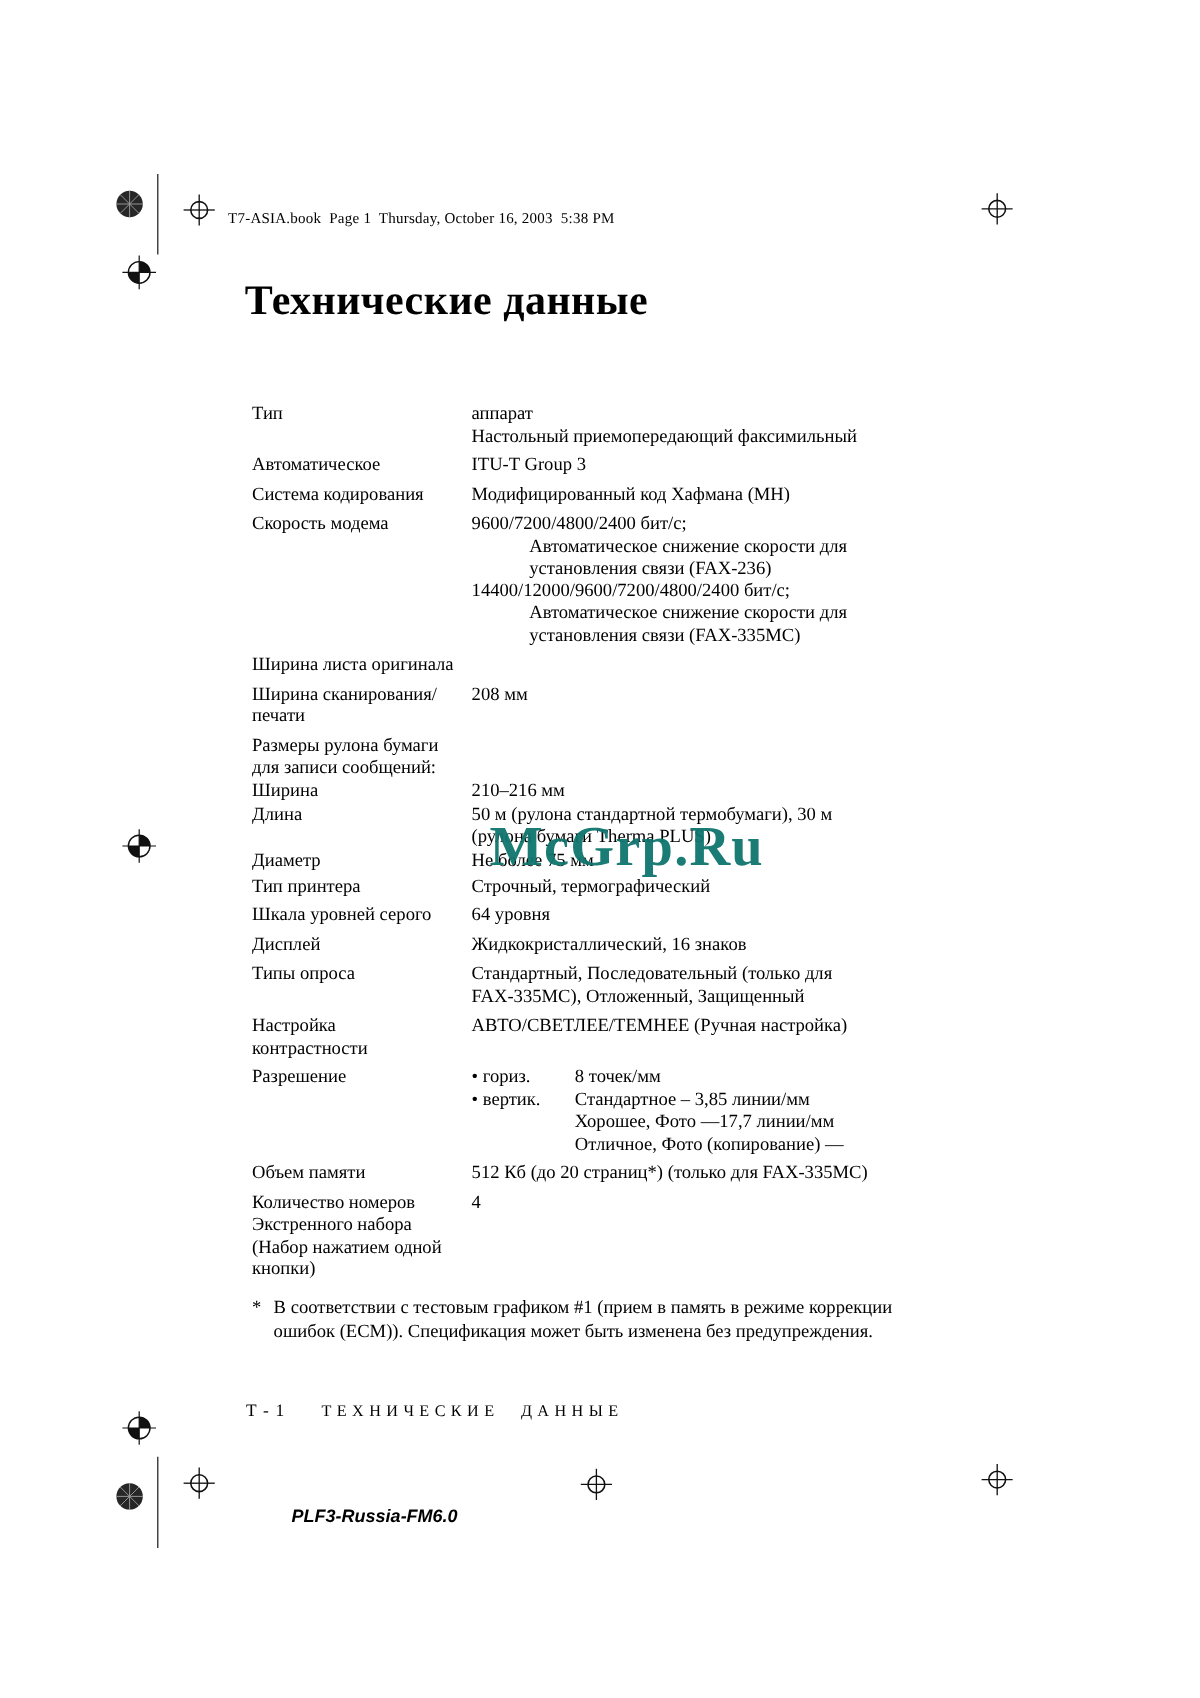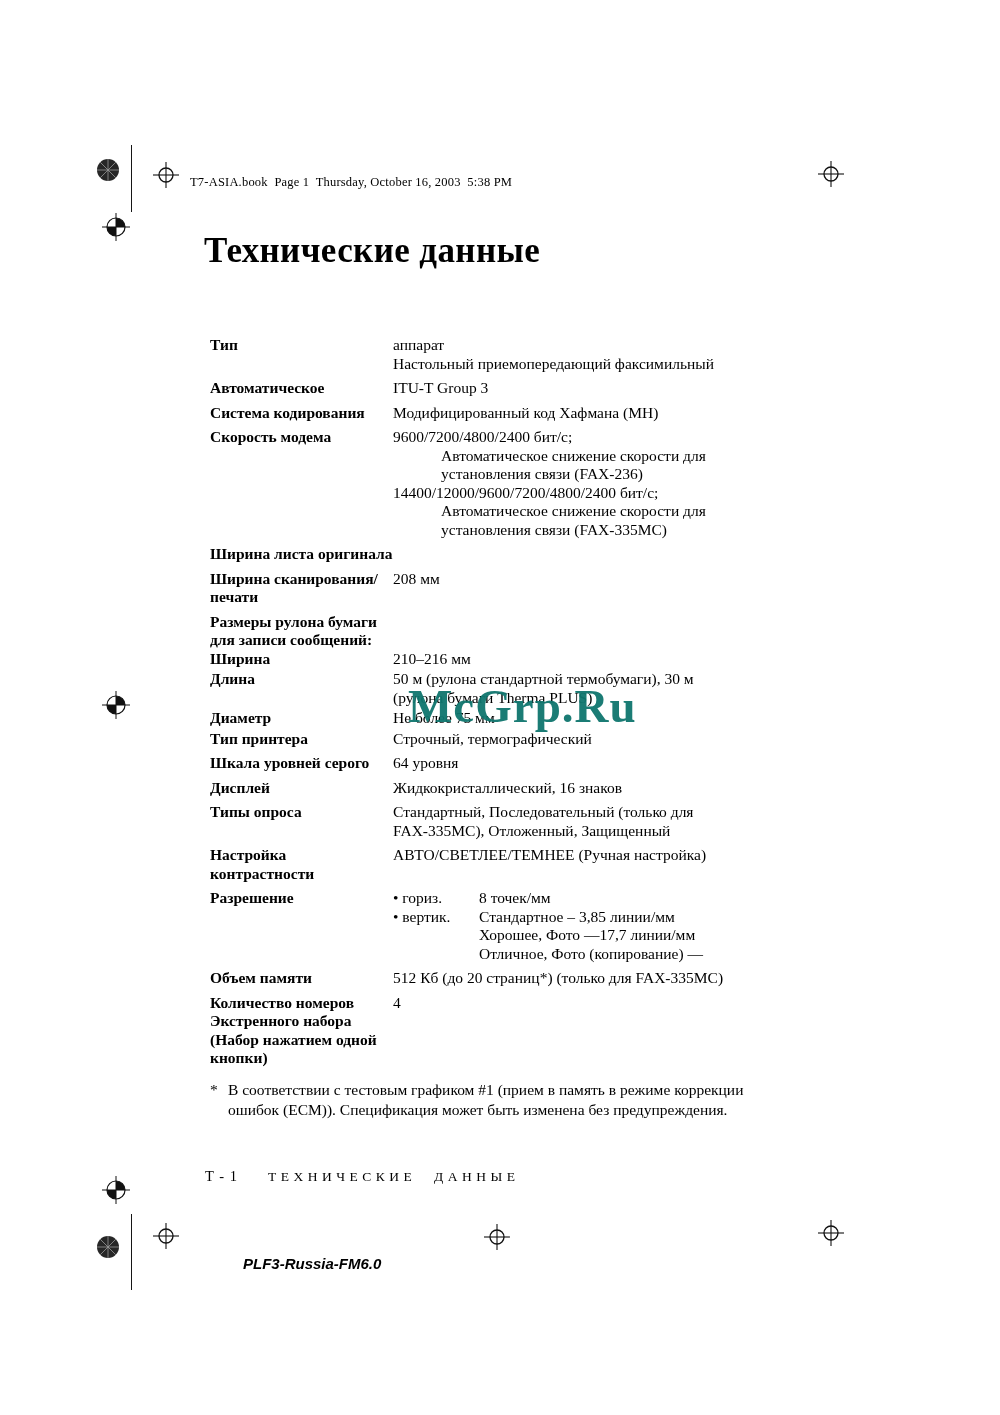--- a/index.html
+++ b/index.html
@@ -6,21 +6,21 @@
   body{width:1000px;height:1415px;background:#ffffff;font-family:"Liberation Serif",serif;color:#000}
   .page{position:relative;width:844px;height:1415px;background:#fff;overflow:hidden}
 
   .print-header{position:absolute;left:190px;top:175px;font-size:12.5px;white-space:pre;letter-spacing:.2px}
   .doc-title{position:absolute;left:204px;top:231px;font-size:35px;font-weight:bold;letter-spacing:.4px}
 
   .content{position:absolute;left:210px;top:336px;width:606px;font-size:15.5px;line-height:18.5px;z-index:2}
   .spec-row{display:flex;margin-bottom:6px}
   .spec-row.group{margin-bottom:0}
   .spec-row.sub{margin-bottom:2px}
-  .spec-label{flex:0 0 183px;width:183px;font-weight:bold}
+  .spec-label{flex:0 0 183px;width:183px;font-weight:normal}
   .spec-row.sub .spec-label{text-align:left;padding-right:25px;box-sizing:border-box}
   .spec-value{flex:1}
   .vline.ind{padding-left:48px}
   .vline.two{display:flex}
   .vm{flex:0 0 86px;width:86px}
 
   .footnote{display:flex;margin-top:12px;font-size:15.5px;line-height:20px}
   .footnote .mark{flex:0 0 18px}
 
   .footer{position:absolute;left:205px;top:1168px;display:flex;align-items:baseline;z-index:2}

